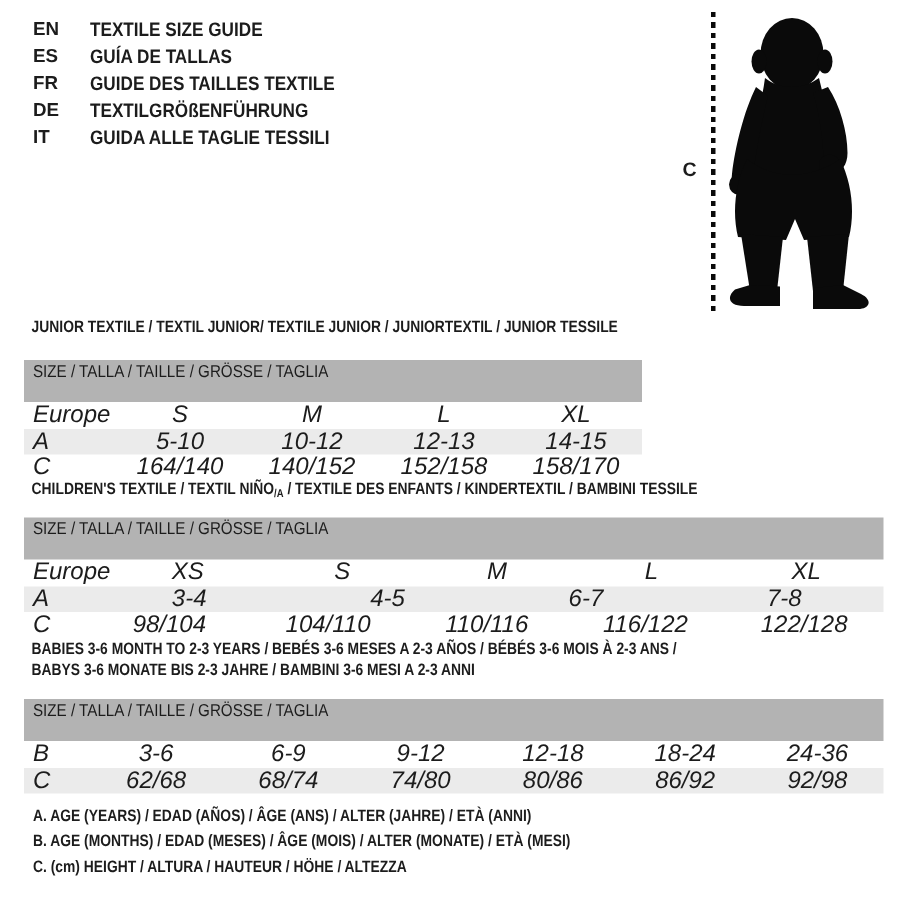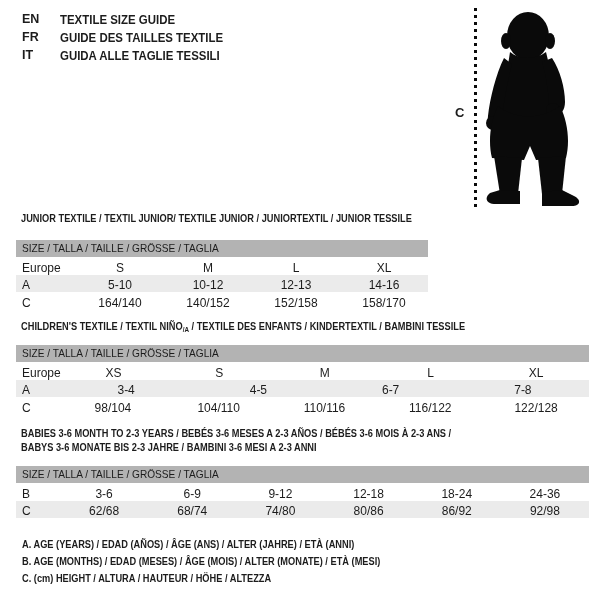--- a/index.html
+++ b/index.html
@@ -24,24 +24,24 @@
     background:repeating-linear-gradient(to bottom, var(--silhouette,#0a0a0a) 0 3.5px, transparent 3.5px 7px);
   }
   .measure-label { position:absolute; left:455px; top:105px; font-weight:bold; font-size:13px; }
   .baby-svg { position:absolute; left:482px; top:10px; }
 
   
   .tbl { position:absolute; left:16px; }
   .tbl-title { font-weight:bold; font-size:11px; padding-left:6px; height:13px; line-height:13px;
                transform:scaleX(0.84); transform-origin:0 0; white-space:nowrap; }
   .tbl-title sub { font-size:7.5px; vertical-align:-2px; }
-  .size-bar { background:var(--bar_gray,#b3b3b3); height:17px; line-height:17px;
+  .size-bar { background:var(--bar_gray,#b3b3b3); height:28px; line-height:17px;
               padding-left:6px; font-size:11.5px; margin-top:15px; }
   .tbl.wide .size-bar { margin-top:12px; }
-  .row { display:flex; height:17.5px; align-items:flex-end; font-size:12px; }
+  .row { display:flex; height:17.5px; align-items:flex-start; font-size:16px;font-style:italic; }
   .row.shaded { background:var(--row_shade,#ebebeb); }
   .row-label { padding-left:6px; white-space:nowrap; }
   #junior-table .row-label { flex:0 0 60px; }
   #children-table .row-label, #babies-table .row-label { flex:0 0 44px; }
   .cell { flex:1; text-align:center; white-space:nowrap; }
 
   #junior-table { top:212px; width:412px; }
   #children-table { top:320px; width:573px; }
   #babies-table { top:426px; width:573px; }
   #babies-table .tbl-title { height:14px; line-height:14px; }
@@ -55,22 +55,30 @@
 <body>
 
 <div class="page">
 
   <div class="lang-block">
     <div class="lang-row">
       <span class="lang-code">EN</span>
       <span class="lang-title cx88">TEXTILE SIZE GUIDE</span>
     </div>
     <div class="lang-row">
+      <span class="lang-code">ES</span>
+      <span class="lang-title cx88">GUÍA DE TALLAS</span>
+    </div>
+    <div class="lang-row">
       <span class="lang-code">FR</span>
       <span class="lang-title cx88">GUIDE DES TAILLES TEXTILE</span>
+    </div>
+    <div class="lang-row">
+      <span class="lang-code">DE</span>
+      <span class="lang-title cx88">TEXTILGRÖßENFÜHRUNG</span>
     </div>
     <div class="lang-row">
       <span class="lang-code">IT</span>
       <span class="lang-title cx88">GUIDA ALLE TAGLIE TESSILI</span>
     </div>
   </div>
 
   <div class="measure-line"></div>
   <span class="measure-label">C</span>
   <svg class="baby-svg" width="106" height="200" viewBox="0 0 106 200" aria-hidden="true">
@@ -101,21 +109,21 @@
       <span class="cell">S</span>
       <span class="cell">M</span>
       <span class="cell">L</span>
       <span class="cell">XL</span>
     </div>
     <div class="row shaded">
       <span class="row-label">A</span>
       <span class="cell">5-10</span>
       <span class="cell">10-12</span>
       <span class="cell">12-13</span>
-      <span class="cell">14-16</span>
+      <span class="cell">14-15</span>
     </div>
     <div class="row">
       <span class="row-label">C</span>
       <span class="cell">164/140</span>
       <span class="cell">140/152</span>
       <span class="cell">152/158</span>
       <span class="cell">158/170</span>
     </div>
   </section>
 

